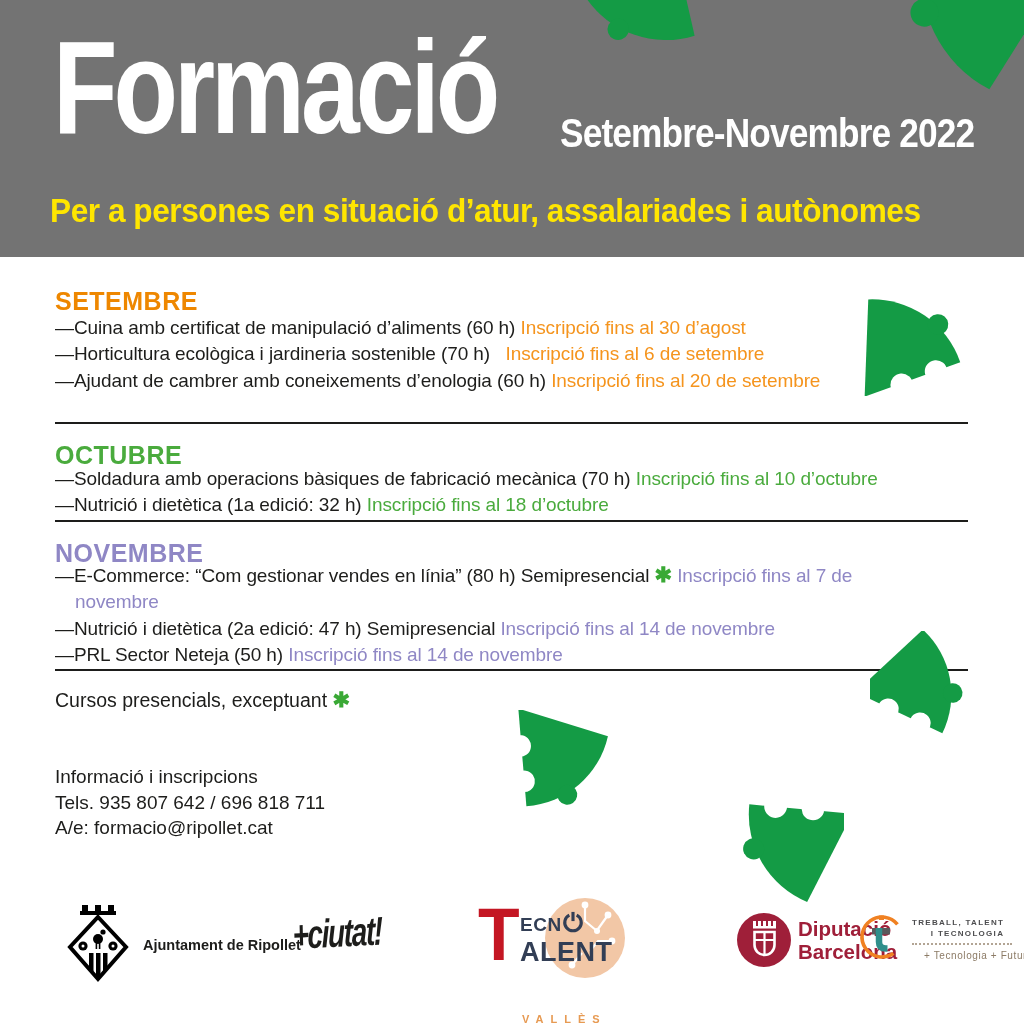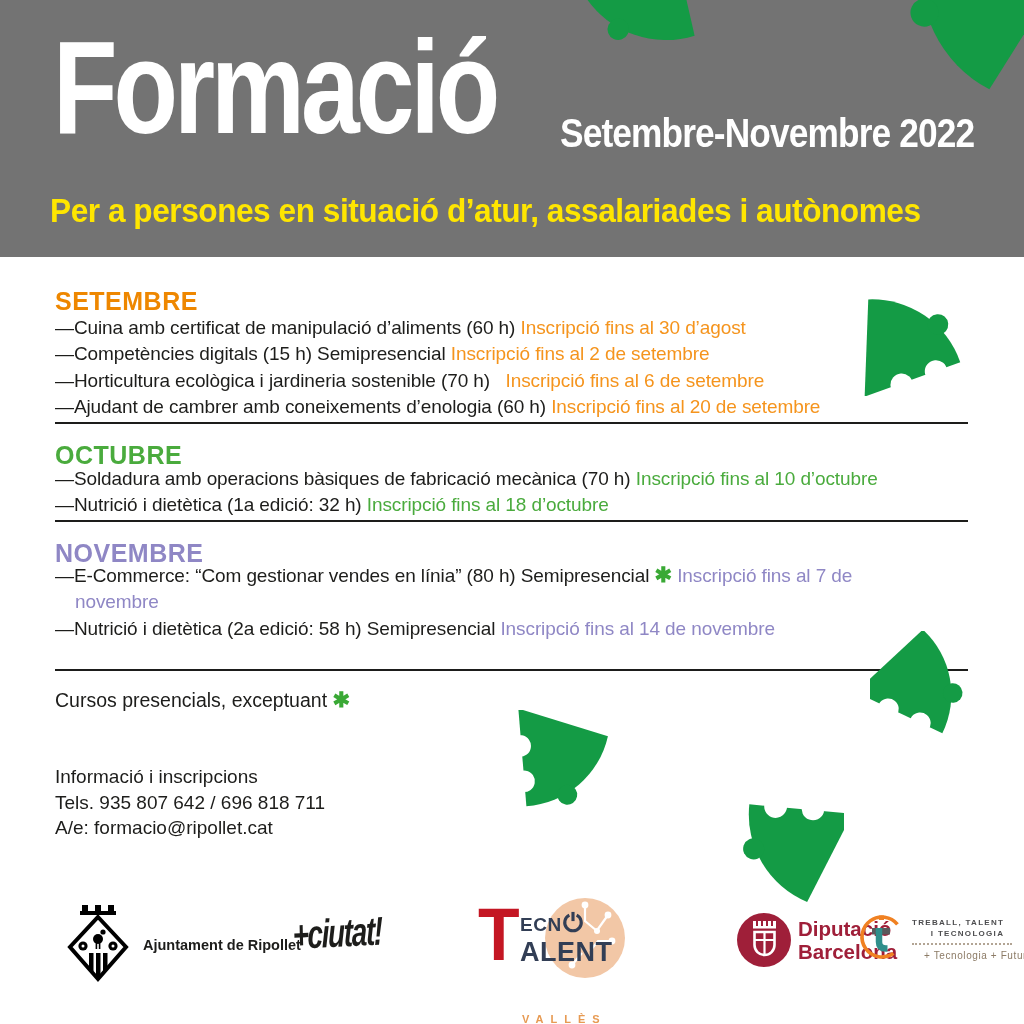--- a/index.html
+++ b/index.html
@@ -78,38 +78,38 @@
     <svg class="pz onblack" style="left:893px;top:-62px" width="152" height="152" viewBox="0 0 130 130">
         <g transform="rotate(205 65 65)">
           <use href="#puzzle-fan" width="130" height="130"></use>
         </g>
       </svg>
   </div>
 
   <div class="sec h-or" style="top:287px">SETEMBRE</div>
   <div class="courses" style="top:315px">
     <div class="course"><span>—Cuina amb certificat de manipulació d’aliments (60 h) </span><span class="c-or">Inscripció fins al 30 d’agost</span></div>
-    <div class="course"><span>—Competències digitals (15 h) Semipresencial </span><span class="c-or">Inscripció fins al 2 de setembre</span></div>
     <div class="course"><span>—Horticultura ecològica i jardineria sostenible (70 h)&nbsp;&nbsp; </span><span class="c-or">Inscripció fins al 6 de setembre</span></div>
     <div class="course"><span>—Ajudant de cambrer amb coneixements d’enologia (60 h) </span><span class="c-or">Inscripció fins al 20 de setembre</span></div>
   </div>
   <div class="rule" style="top:422px"></div>
 
   <div class="sec h-gr" style="top:441px">OCTUBRE</div>
   <div class="courses" style="top:466px">
     <div class="course"><span>—Soldadura amb operacions bàsiques de fabricació mecànica (70 h) </span><span class="c-gr">Inscripció fins al 10 d’octubre</span></div>
     <div class="course"><span>—Nutrició i dietètica (1a edició: 32 h) </span><span class="c-gr">Inscripció fins al 18 d’octubre</span></div>
   </div>
   <div class="rule" style="top:520px"></div>
 
   <div class="sec h-pu" style="top:539px">NOVEMBRE</div>
   <div class="courses" style="top:562px">
     <div class="course"><span>—E-Commerce: “Com gestionar vendes en línia” (80 h) Semipresencial </span><span class="ast">✱</span> <span class="c-pu">Inscripció fins al 7 de</span></div>
     <div class="cont c-pu">novembre</div>
-    <div class="course"><span>—Nutrició i dietètica (2a edició: 58 h) Semipresencial </span><span class="c-pu">Inscripció fins al 14 de novembre</span></div>
+    <div class="course"><span>—Nutrició i dietètica (2a edició: 47 h) Semipresencial </span><span class="c-pu">Inscripció fins al 14 de novembre</span></div>
+    <div class="course"><span>—PRL Sector Neteja (50 h) </span><span class="c-pu">Inscripció fins al 14 de novembre</span></div>
   </div>
   <div class="rule" style="top:669px"></div>
 
   <div class="note">
     <span>Cursos presencials, exceptuant </span><span class="ast">✱</span>
   </div>
 
   <div class="contact">
     <div class="b">Informació i inscripcions</div>
     <div>Tels. 935 807 642 / 696 818 711</div>

